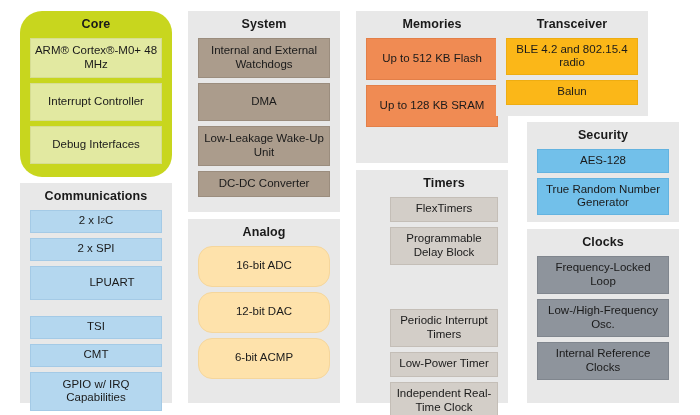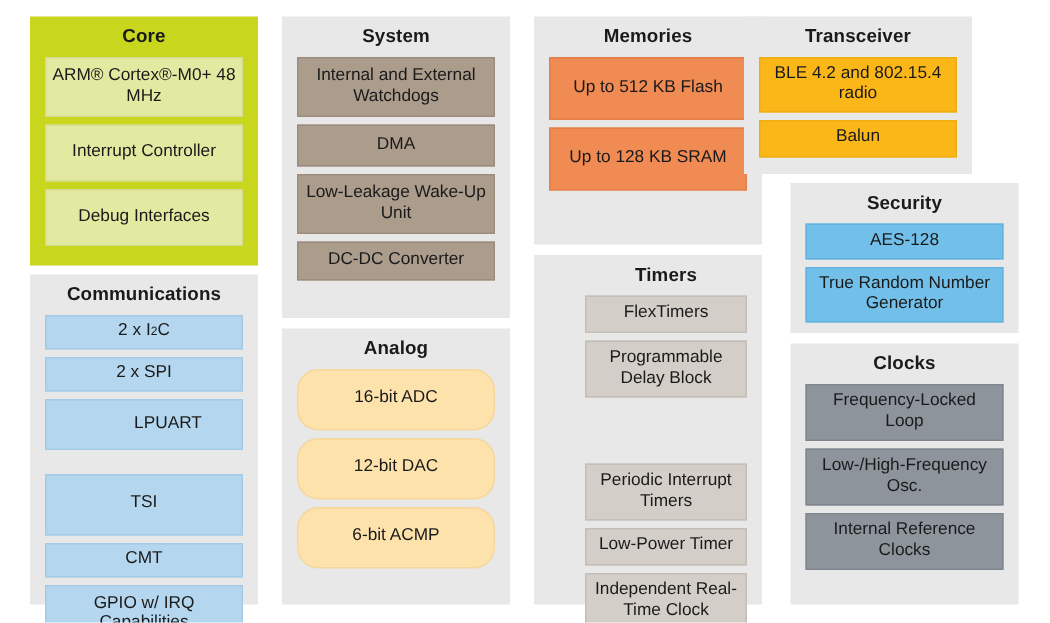--- a/index.html
+++ b/index.html
@@ -19,20 +19,21 @@
     height: 415px;
   }
   .panel {
     position: absolute;
     background: #e8e8e8;
     box-sizing: border-box;
     padding: 0;
   }
   .panel.accent-core {
     background: #c8d61e;
+    border-radius: 22px;
   }
   .panel-title {
     text-align: center;
     font-weight: bold;
     font-size: 12.5px;
     color: #1a1a1a;
     line-height: 1.1;
     padding-top: 7px;
     padding-bottom: 6px;
     letter-spacing: 0.1px;
@@ -81,31 +82,31 @@
       <div class="block c-core" style="height:38px;">Debug Interfaces</div>
     </div>
   </div>
 
   <div class="panel" style="left:20px; top:183px; width:152px; height:220px;">
     <div class="panel-title">Communications</div>
     <div class="blocks">
       <div class="block c-comm" style="height:23px;">2 x I<sup>2</sup>C</div>
       <div class="block c-comm" style="height:23px;">2 x SPI</div>
       <div class="block c-comm" style="height:34px;padding-left:35px;">LPUART</div>
-      <div class="block c-comm" style="height:41px;margin-top:16px;">TSI</div>
+      <div class="block c-comm" style="height:23px;margin-top:16px;">TSI</div>
       <div class="block c-comm" style="height:23px;">CMT</div>
       <div class="block c-comm" style="height:39px;">GPIO w/ IRQ Capabilities</div>
     </div>
   </div>
 
   <div class="panel" style="left:188px; top:11px; width:152px; height:201px;">
     <div class="panel-title">System</div>
     <div class="blocks">
       <div class="block c-system" style="height:40px;">Internal and External Watchdogs</div>
-      <div class="block c-system" style="height:28px;">DMA</div>
+      <div class="block c-system" style="height:38px;">DMA</div>
       <div class="block c-system" style="height:40px;">Low-Leakage Wake-Up Unit</div>
       <div class="block c-system" style="height:26px;">DC-DC Converter</div>
     </div>
   </div>
 
   <div class="panel" style="left:188px; top:219px; width:152px; height:184px;">
     <div class="panel-title">Analog</div>
     <div class="blocks">
       <div class="block c-analog" style="height:41px;">16-bit ADC</div>
       <div class="block c-analog" style="height:41px;">12-bit DAC</div>

